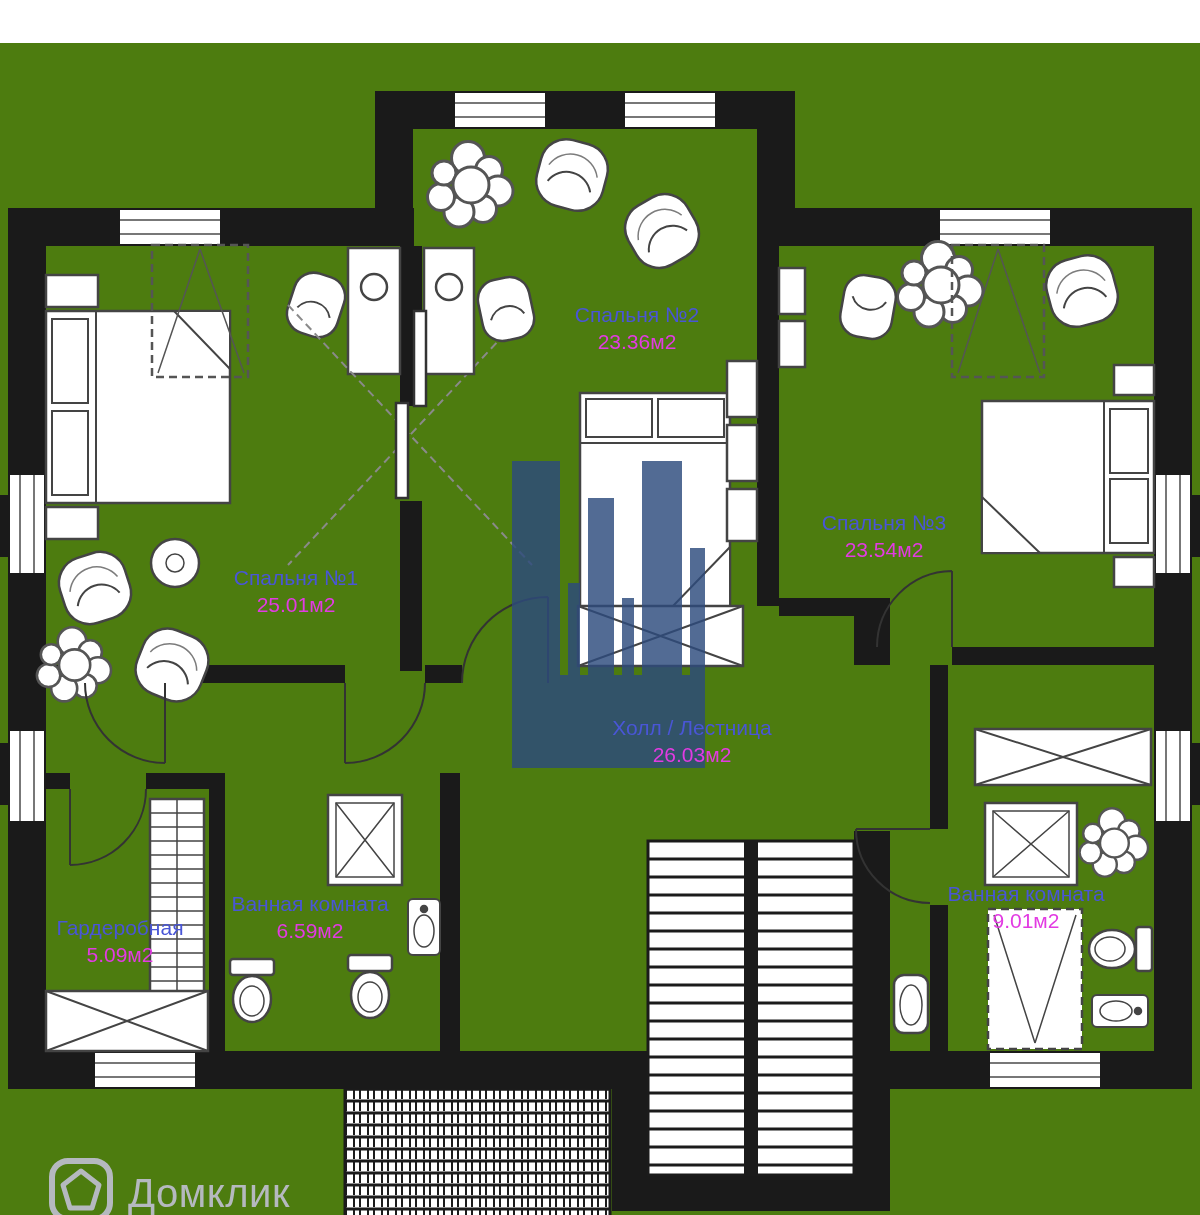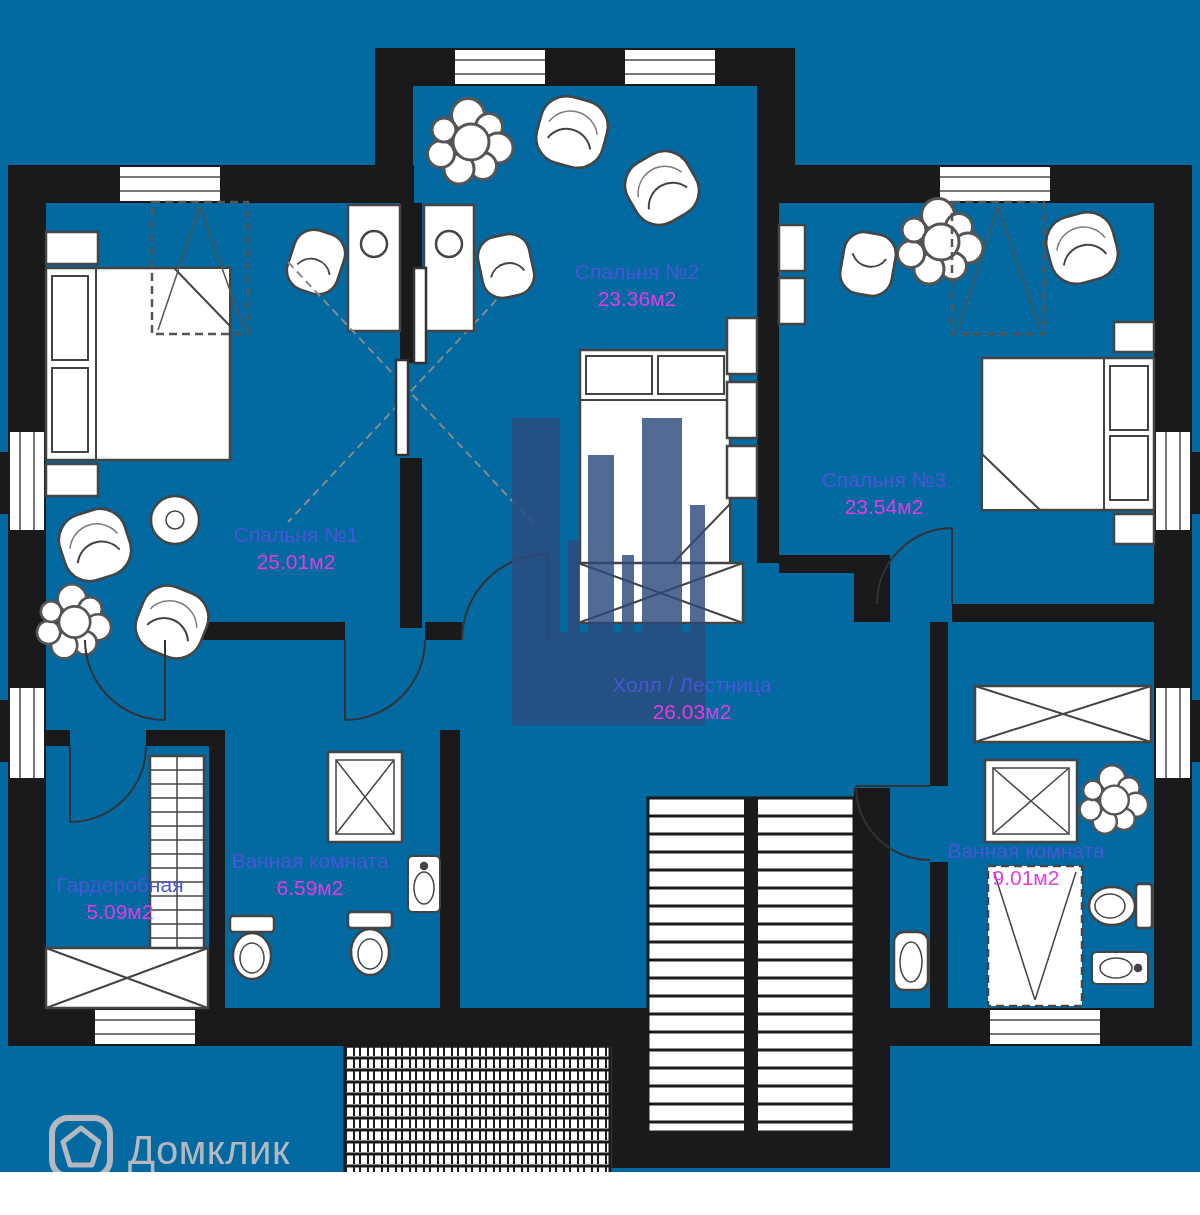--- a/index.html
+++ b/index.html
@@ -1,17 +1,17 @@
 <!DOCTYPE html>
 <html><head>
 <meta charset="utf-8">
 <style>
   html,body{margin:0;padding:0;background:#ffffff;}
-  .stage{position:relative;width:1200px;height:1172px;background:#0369a1;overflow:hidden;
-         font-family:"Liberation Sans",sans-serif;}
+  .stage{position:relative;width:1200px;height:1172px;background:#4d7c0f;overflow:hidden;
+         font-family:"Liberation Sans",sans-serif;margin-top:43px;}
   svg{display:block;}
   .rname{fill:#4956d6;font-size:21px;font-weight:500;text-anchor:middle;
          font-family:"Liberation Sans",sans-serif;}
   .rarea{fill:#e23be2;font-size:21px;font-weight:500;text-anchor:middle;
          font-family:"Liberation Sans",sans-serif;}
   .brandtxt{fill:#b5b9bf;font-size:40px;font-weight:500;letter-spacing:.5px;
          font-family:"Liberation Sans",sans-serif;}
 </style>
 </head>
 <body>

